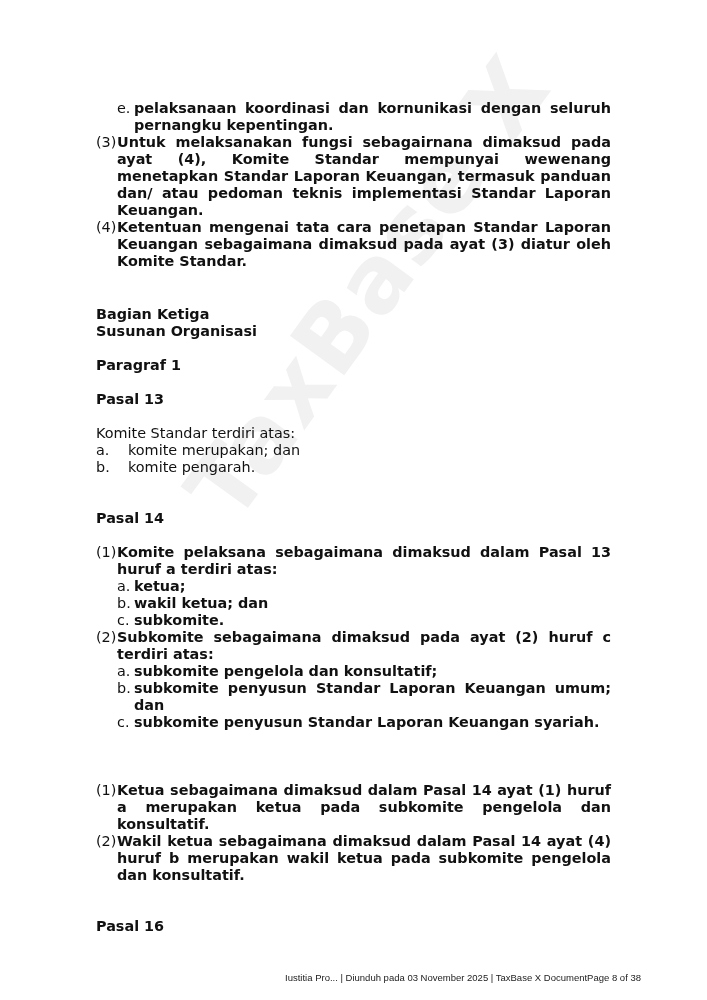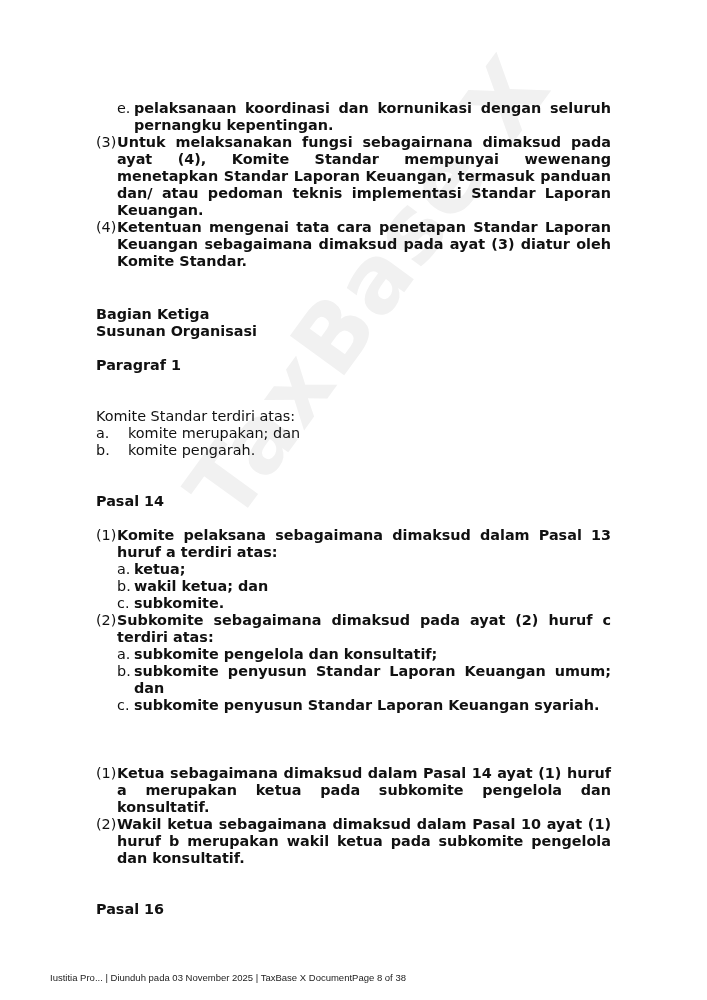--- a/index.html
+++ b/index.html
@@ -17,21 +17,21 @@
   .txt { flex: 1; text-align: justify; text-align-last: left; font-weight: bold; }
   .sub { display: flex; padding-left: 21px; }
   .sub .let { width: 17px; flex: 0 0 17px; }
   .sub .txt { flex: 1; }
   .lst { display: flex; }
   .lst .let { width: 32px; flex: 0 0 32px; }
   .heading { text-align: left; font-weight: bold; }
   .gap10 { height: 17px; }
   .footer { position: absolute; top: 972px; left: 50px; right: 50px; font-size: 9.5px;
             font-family: "Liberation Sans", sans-serif; color: #222; display: flex;
-            justify-content: flex-start; }
+            justify-content: flex-end; }
   .footer .right { margin-right: 16px; }
 </style>
 </head>
 <body>
 
 <div class="page">
 
   <div class="watermark">TaxBase X</div>
 
   <div class="content">
@@ -48,20 +48,21 @@
       <span class="num">(4)</span>
       <span class="txt">Ketentuan mengenai tata cara penetapan Standar Laporan Keuangan sebagaimana dimaksud pada ayat (3) diatur oleh Komite Standar.</span>
     </div>
 
     <div style="height:36px"></div>
     <div class="heading">Bagian Ketiga</div>
     <div class="heading">Susunan Organisasi</div>
     <div class="gap10"></div>
     <div class="heading">Paragraf 1</div>
     <div class="gap10"></div>
+    <div class="heading">Pasal 13</div>
     <div class="gap10"></div>
 
     <div>Komite Standar terdiri atas:</div>
     <div class="lst">
       <span class="let">a.</span>
       <span>komite merupakan; dan</span>
     </div>
     <div class="lst">
       <span class="let">b.</span>
       <span>komite pengarah.</span>
@@ -106,21 +107,21 @@
 
     <div style="height:34px"></div>
     <div class="gap10"></div>
 
     <div class="item">
       <span class="num">(1)</span>
       <span class="txt">Ketua sebagaimana dimaksud dalam Pasal 14 ayat (1) huruf a merupakan ketua pada subkomite pengelola dan konsultatif.</span>
     </div>
     <div class="item">
       <span class="num">(2)</span>
-      <span class="txt">Wakil ketua sebagaimana dimaksud dalam Pasal 10 ayat (1) huruf b merupakan wakil ketua pada subkomite pengelola dan konsultatif.</span>
+      <span class="txt">Wakil ketua sebagaimana dimaksud dalam Pasal 14 ayat (4) huruf b merupakan wakil ketua pada subkomite pengelola dan konsultatif.</span>
     </div>
 
     <div style="height:34px"></div>
     <div class="heading">Pasal 16</div>
   </div>
 
   <div class="footer">
     <span>Iustitia Pro... | Diunduh pada 03 November 2025 | TaxBase X Document</span>
     <span class="right">Page 8 of 38</span>
   </div>

